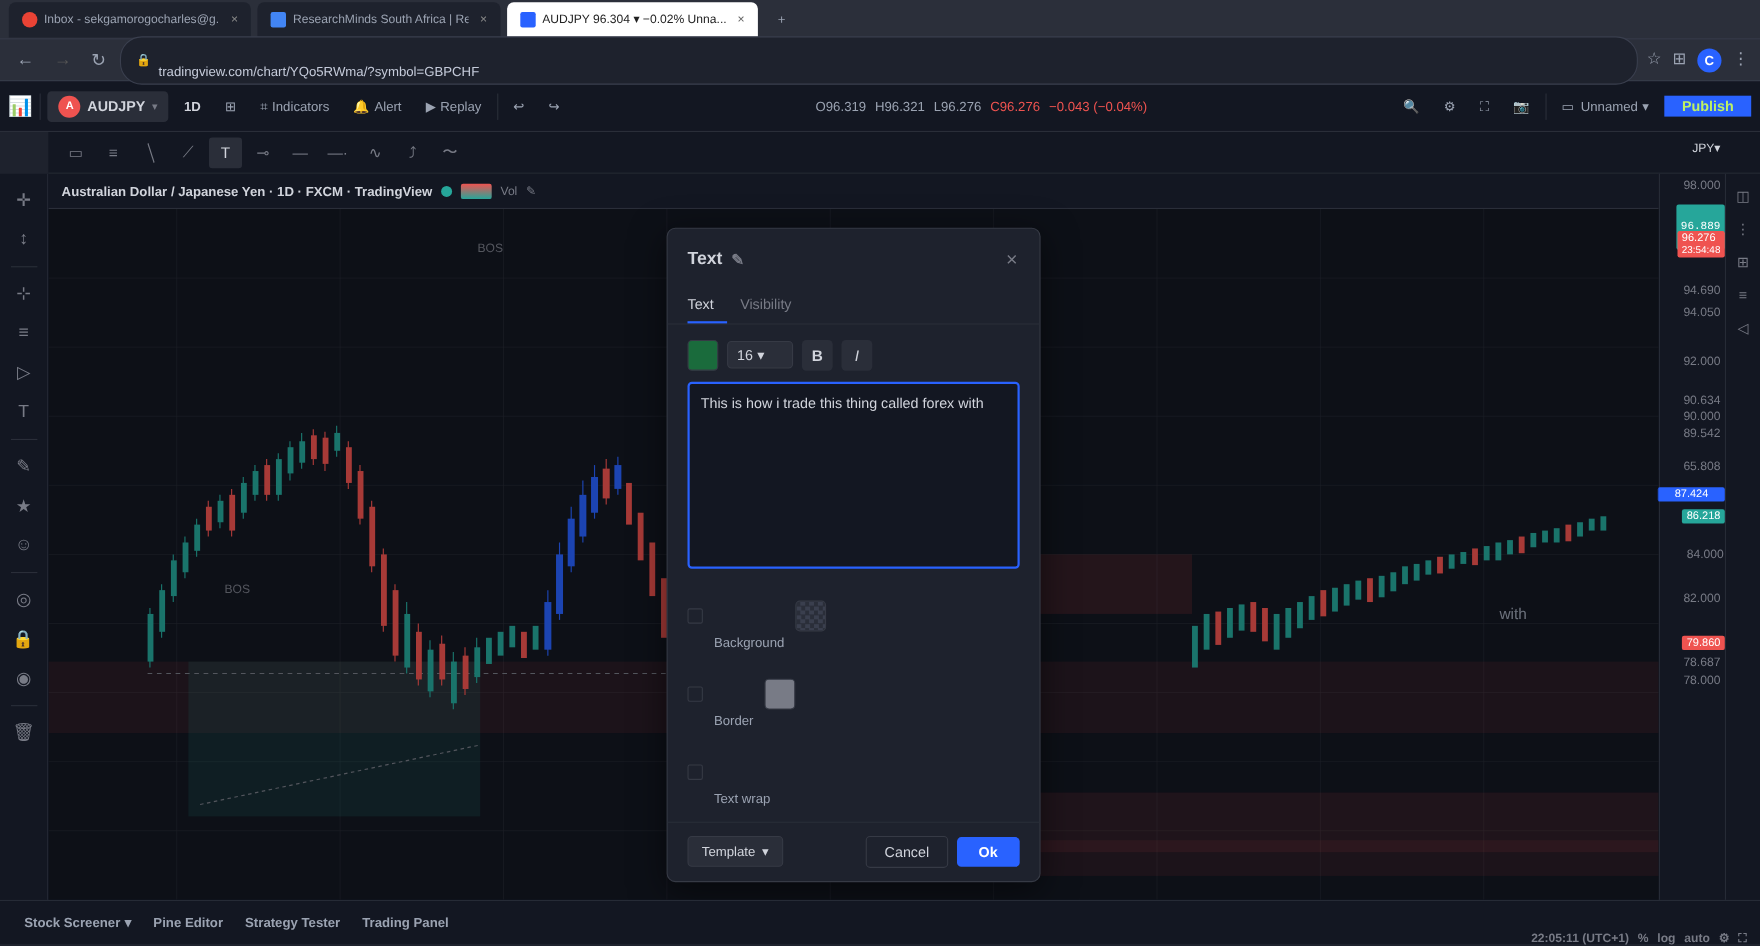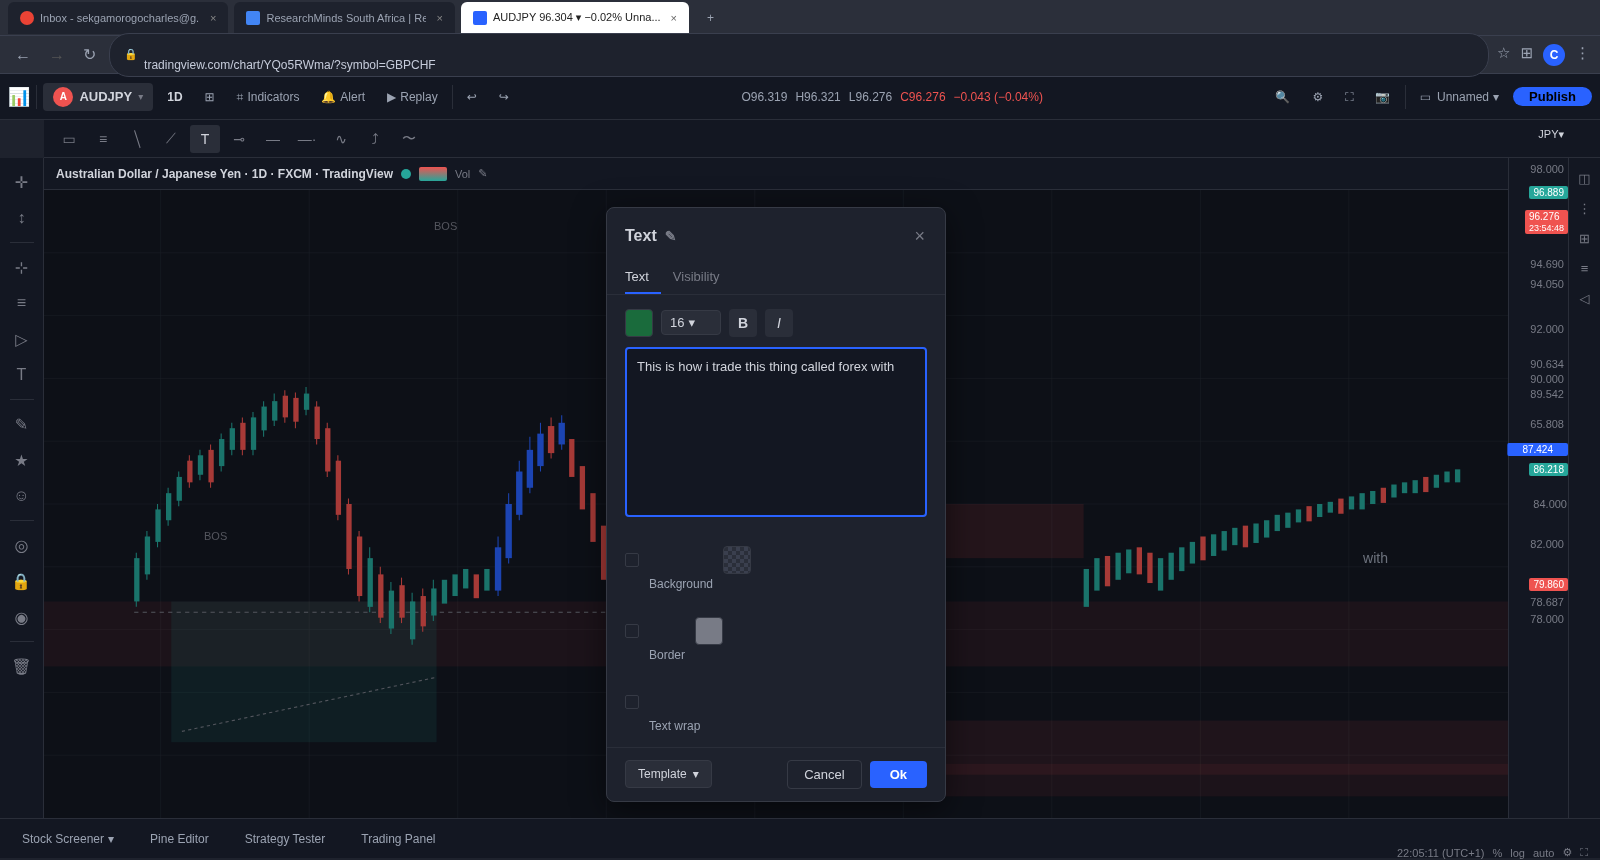--- a/index.html
+++ b/index.html
@@ -15,21 +15,21 @@
     .nav-btn { color: #9ba3b2; font-size: 16px; cursor: pointer; padding: 2px 5px; }
     .address-bar { flex: 1; background: #1e222d; border: 1px solid #3a3f4e; border-radius: 20px; padding: 4px 14px; color: #c5cbda; font-size: 12px; display: flex; align-items: center; gap: 6px; }
     .nav-icons { display: flex; gap: 10px; color: #9ba3b2; font-size: 15px; }
 
     
     .tv-topbar { background: #131722; height: 46px; display: flex; align-items: center; padding: 0 8px; gap: 6px; border-bottom: 1px solid #2a2e39; }
     .tv-symbol { display: flex; align-items: center; gap: 6px; padding: 4px 10px; background: #2a2e39; border-radius: 4px; cursor: pointer; }
     .tv-symbol .sym-name { font-weight: 600; color: #d1d4dc; font-size: 13px; }
     .tv-btn { display: flex; align-items: center; gap: 4px; padding: 4px 8px; border-radius: 4px; cursor: pointer; color: #9ba3b2; font-size: 12px; }
     .tv-spacer { flex: 1; }
-    .publish-btn { background: #2962ff; color: #000000; border: none; padding: 2px 16px; border-radius: 12px; font-size: 13px; font-weight: 600; cursor: pointer; }
+    .publish-btn { background: #2962ff; color: #bef264; border: none; padding: 2px 16px; border-radius: 0; font-size: 13px; font-weight: 600; cursor: pointer; }
 
     
     .chart-layout { display: flex; height: calc(860px - 36px - 38px - 46px - 40px - 40px); }
 
     
     .left-toolbar { width: 44px; background: #131722; border-right: 1px solid #2a2e39; display: flex; flex-direction: column; align-items: center; padding: 8px 0; gap: 4px; }
     .tool-btn { width: 32px; height: 32px; display: flex; align-items: center; justify-content: center; border-radius: 4px; cursor: pointer; color: #787b86; font-size: 16px; }
     .tool-separator { width: 24px; height: 1px; background: #2a2e39; margin: 4px 0; }
 
     
@@ -45,21 +45,21 @@
 
     
     .right-panel { width: 32px; background: #131722; border-left: 1px solid #2a2e39; display: flex; flex-direction: column; align-items: center; padding: 8px 0; gap: 6px; }
     .rp-btn { width: 24px; height: 24px; display: flex; align-items: center; justify-content: center; cursor: pointer; color: #787b86; font-size: 13px; }
 
     
     .drawing-toolbar { height: 38px; background: #131722; border-bottom: 1px solid #2a2e39; display: flex; align-items: center; padding: 0 10px; gap: 4px; }
     .draw-btn { width: 30px; height: 28px; display: flex; align-items: center; justify-content: center; border-radius: 3px; cursor: pointer; color: #787b86; font-size: 14px; }
 
     
-    .bottom-bar { height: 40px; background: #131722; border-top: 1px solid #2a2e39; display: flex; align-items: center; padding: 0 12px; gap: 16px; }
+    .bottom-bar { height: 40px; background: #131722; border-top: 1px solid #2a2e39; display: flex; align-items: center; padding: 0 12px; gap: 0; font-weight: bold; }
     .bottom-tab { display: flex; align-items: center; gap: 4px; padding: 4px 10px; cursor: pointer; color: #9ba3b2; font-size: 12px; border-radius: 4px; }
     .bottom-right { margin-left: auto; display: flex; align-items: center; gap: 8px; color: #787b86; font-size: 11px; margin-top: 28px; }
 
     
     .dialog-overlay { position: absolute; top: 0; left: 0; width: 100%; height: 100%; background: rgba(0,0,0,0.3); z-index: 100; display: flex; align-items: center; justify-content: center; }
     .dialog { background: #1e222d; border: 1px solid #363a45; border-radius: 8px; width: 340px; box-shadow: 0 8px 32px rgba(0,0,0,0.5); }
     .dialog-header { display: flex; align-items: center; justify-content: space-between; padding: 16px 18px 0 18px; }
     .dialog-title { font-size: 16px; font-weight: 600; color: #d1d4dc; display: flex; align-items: center; gap: 8px; }
     .dialog-close { cursor: pointer; color: #787b86; font-size: 18px; padding: 2px; }
 
@@ -548,21 +548,21 @@
         </div>
       </div>
     </div>
 
   </div>
 
   <div style="position:relative; width:60px; background:#131722; border-left:1px solid #2a2e39;">
     <div style="position:absolute; top:0; width:100%; display:flex; flex-direction:column; gap:0; font-size:11px;">
 
       <div style="position:absolute; top:5px; right:4px; color:#787b86;">98.000</div>
-      <div style="position:absolute; top:28px; right:0; background:#26a69a; color:white; padding:1px 4px; border-radius:2px; font-size:10px; white-space:nowrap;">96.889</div>
+      <div style="position:absolute; top:28px; right:0; background:#26a69a; color:white; padding:15px 4px; border-radius:2px; font-size:10px; white-space:nowrap;font-family:Liberation Mono, monospace;">96.889</div>
       <div style="position:absolute; top:52px; right:0; background:#ef5350; color:white; padding:1px 4px; border-radius:2px; font-size:10px; white-space:nowrap;">96.276<br><span style="font-size:9px;">23:54:48</span></div>
       <div style="position:absolute; top:100px; right:4px; color:#787b86;">94.690</div>
       <div style="position:absolute; top:120px; right:4px; color:#787b86;">94.050</div>
       <div style="position:absolute; top:165px; right:4px; color:#787b86;">92.000</div>
       <div style="position:absolute; top:200px; right:4px; color:#787b86;">90.634</div>
       <div style="position:absolute; top:215px; right:4px; color:#787b86;">90.000</div>
       <div style="position:absolute; top:230px; right:4px; color:#787b86;">89.542</div>
       <div style="position:absolute; top:260px; right:4px; color:#787b86;">65.808</div>
       <div style="position:absolute; top:285px; right:0; background:#2962ff; color:white; padding:1px 15px; border-radius:2px; font-size:10px;">87.424</div>
       <div style="position:absolute; top:305px; right:0; background:#26a69a; color:white; padding:1px 4px; border-radius:2px; font-size:10px;">86.218</div>

